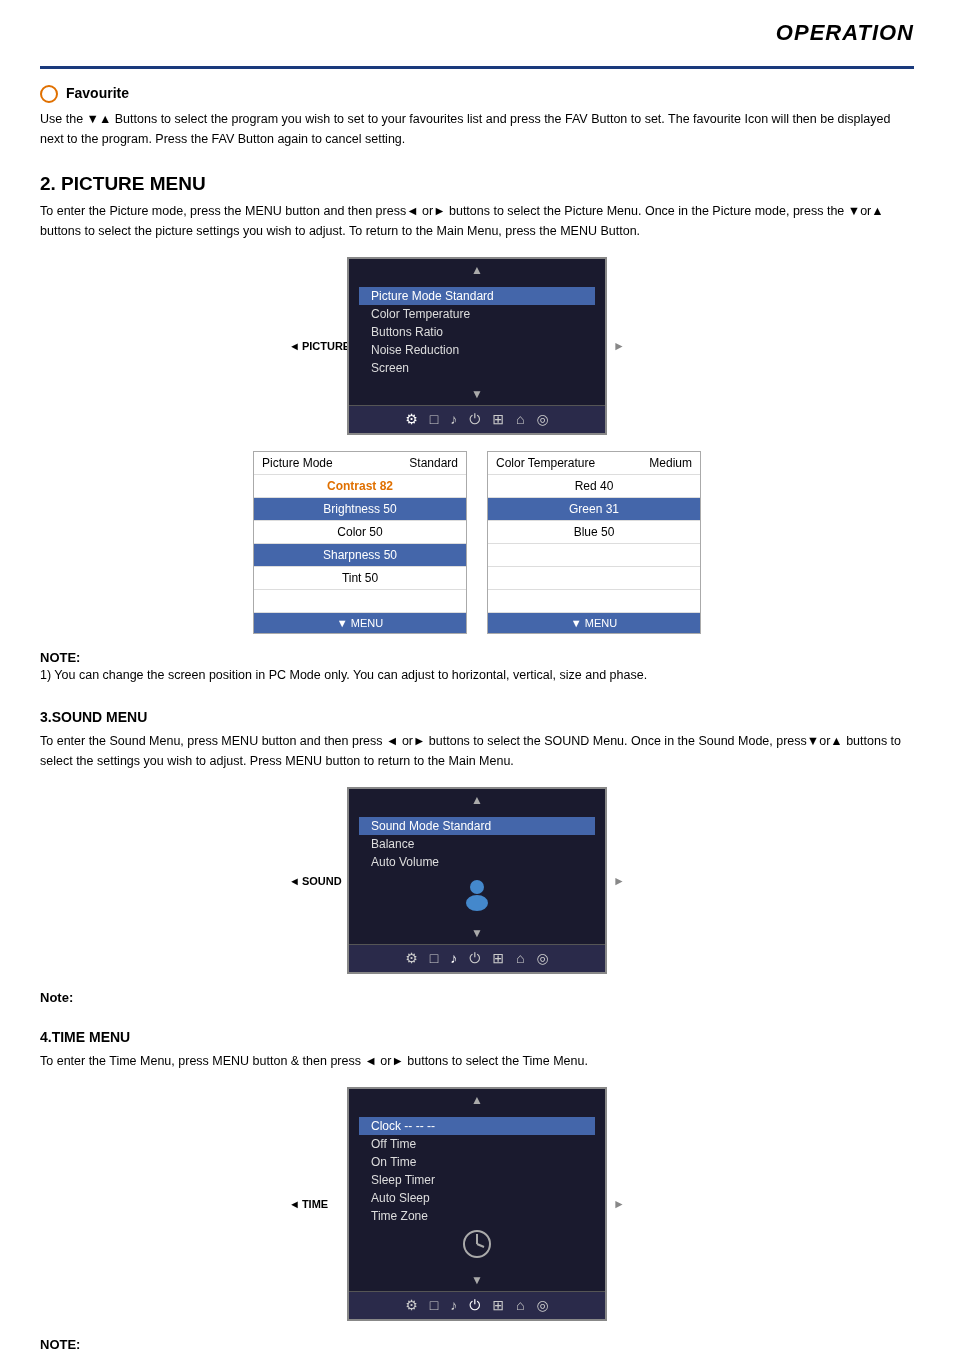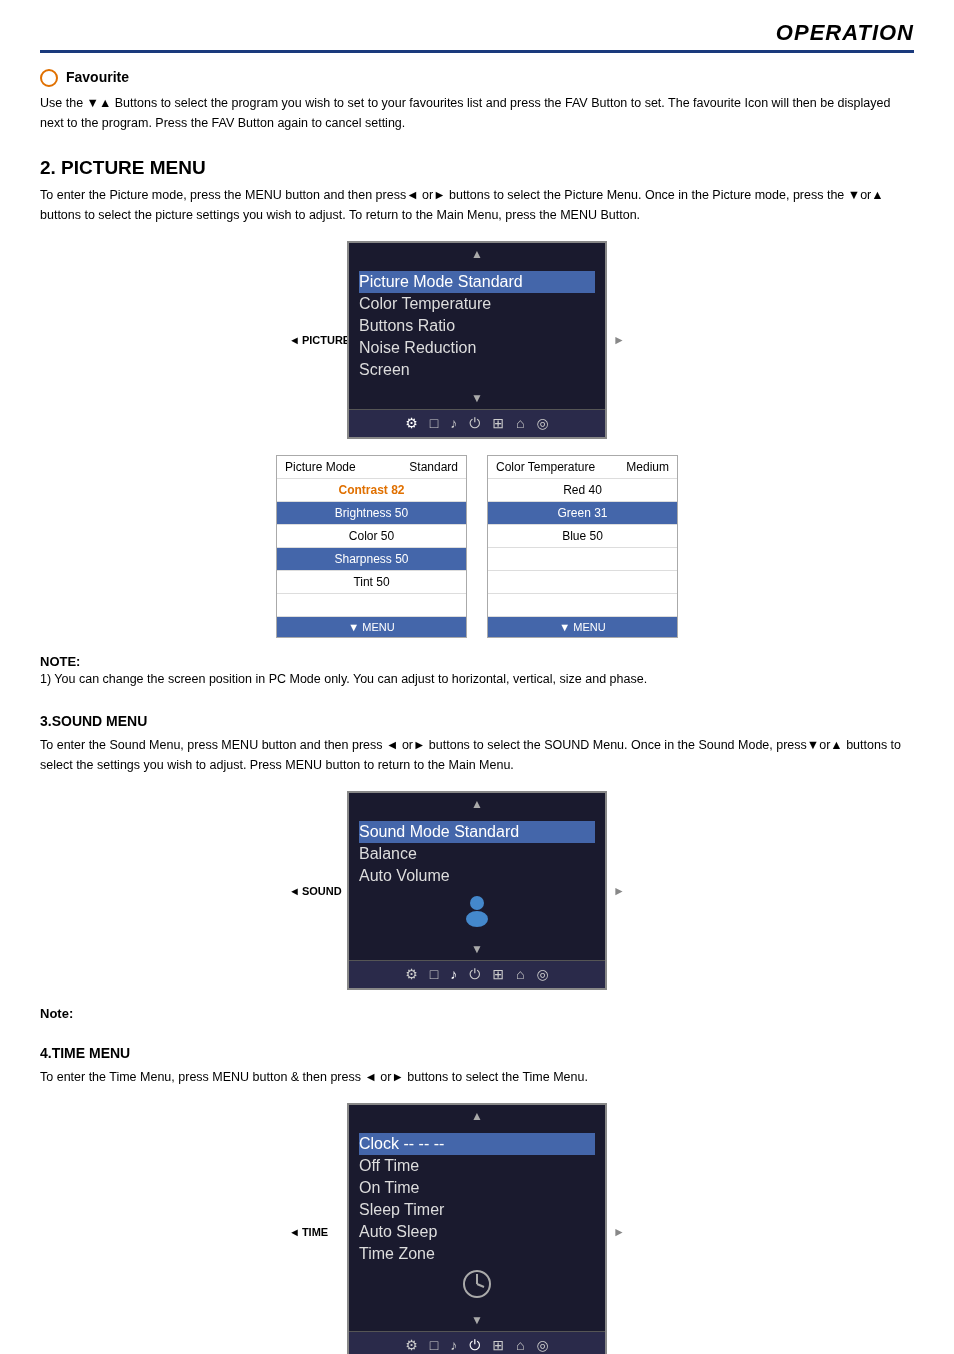--- a/index.html
+++ b/index.html
@@ -10,21 +10,21 @@
       color: #000;
       width: 954px;
       min-height: 1354px;
       padding: 20px 40px;
     }
 
     .header-bar {
       display: flex;
       justify-content: flex-end;
       border-bottom: 3px solid #1a3a7c;
-      padding-bottom: 4px;
+      padding-bottom: 20px;
       margin-bottom: 16px;
     }
     .header-title {
       font-size: 22px;
       font-weight: bold;
       font-style: italic;
       color: #000;
       letter-spacing: 1px;
     }
 
@@ -88,22 +88,22 @@
       color: #aaa;
       padding: 4px 0;
     }
     .tv-menu-arrow-down {
       text-align: center;
       font-size: 12px;
       color: #aaa;
       padding: 4px 0;
     }
     .tv-menu-item {
-      font-size: 16px;
-      padding: 2px 0;
+      font-size: 12px;
+      padding: 2px 12px;
       color: #ddd;
     }
     .tv-menu-item.selected {
       background: #4466aa;
       color: #fff;
     }
     .tv-menu-icons {
       background: #2a2a4a;
       display: flex;
       justify-content: center;
@@ -121,21 +121,21 @@
 
     
     .picture-tables {
       display: flex;
       justify-content: center;
       gap: 20px;
       margin: 16px 0;
     }
     .pic-table {
       border: 1px solid #aaa;
-      width: 191px;
+      width: 214px;
       font-size: 12px;
     }
     .pic-table-row {
       padding: 4px 8px;
       border-bottom: 1px solid #ddd;
       text-align: center;
     }
     .pic-table-row:last-child {
       border-bottom: none;
     }

